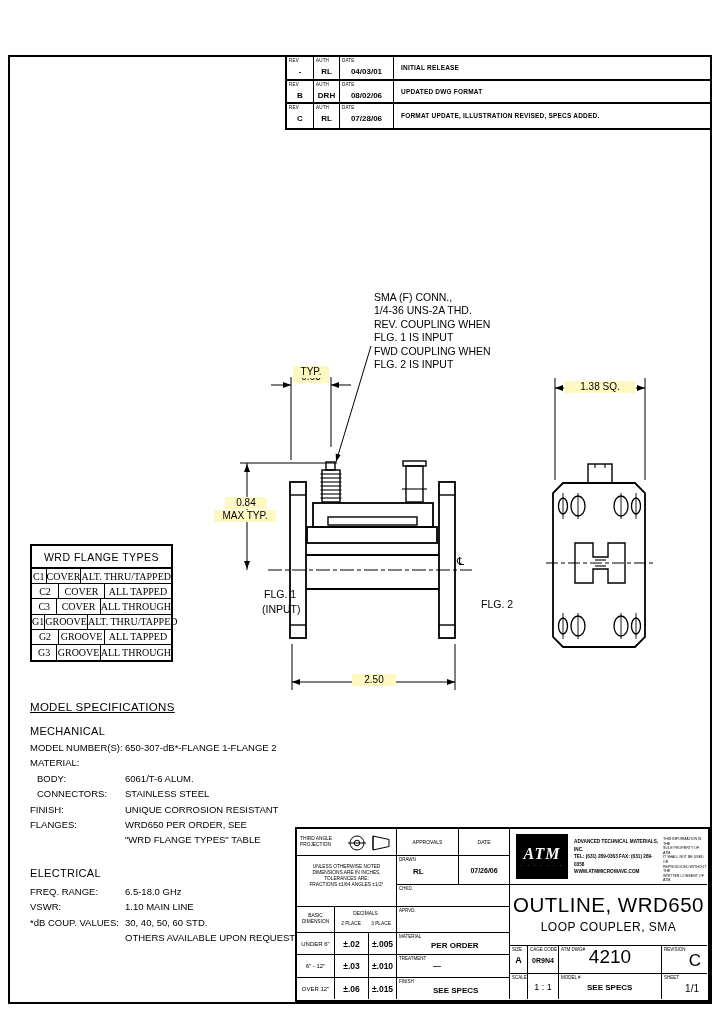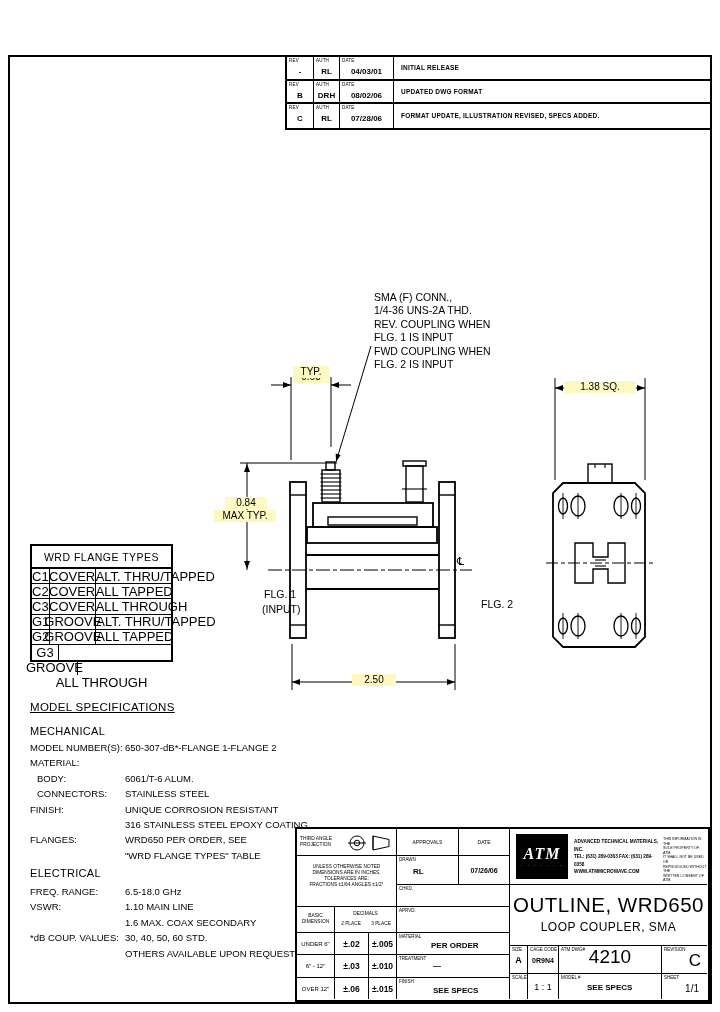--- a/index.html
+++ b/index.html
@@ -20,22 +20,22 @@
   .rc.desc { flex:1; border-right:none; display:flex; align-items:center; padding-left:7px; font-size:6.5px; font-weight:bold; letter-spacing:.2px; }
 
   
   .note { left:374px; top:291px; font-size:10.5px; line-height:13.4px; white-space:nowrap; }
   .dimtext { text-align:center; font-size:10px; line-height:12px; background:#fef9c3; white-space:nowrap; }
   .plain { font-size:10.5px; line-height:13px; white-space:nowrap;padding-left:20px; }
 
   
   .ftbl { left:30px; top:544px; width:143px; border:2px solid #000; background:#fff; }
   .ftitle { height:23px; border-bottom:2px solid #000; display:flex; align-items:center; justify-content:center; font-size:10.5px; letter-spacing:.5px; }
-  .frow { display:flex; height:15.2px; border-bottom:1.5px solid #000; font-size:13px; }
-  .frow:last-child { border-bottom:none;flex-direction:column; }
+  .frow { display:flex; height:15.2px; border-bottom:1.5px solid #000; font-size:10px;font-family:Liberation Serif, serif; }
+  .frow:last-child { border-bottom:none; }
   .fc { border-right:1.5px solid #000; display:flex; align-items:center; justify-content:center; white-space:nowrap; }
   .fc0{width:27px;} .fc1{width:46px;} .fc2{flex:1; border-right:none;}
 
   
   .spec-title { left:30px; top:701px; font-size:11.5px; text-decoration:underline; letter-spacing:.3px; }
   .spec-h { font-size:11px; letter-spacing:.3px; }
   .spec-rows { left:30px; width:280px; }
   .spec-row { display:flex; height:15.4px; font-size:9.5px; white-space:nowrap; }
   .spec-label { width:95px; flex:0 0 auto; }
   .ind { padding-left:7px; }
@@ -279,45 +279,37 @@
     </div>
   <div class="spec-row">
       <div class="spec-label ind">CONNECTORS:</div>
       <div class="spec-value">STAINLESS STEEL</div>
     </div>
   <div class="spec-row">
       <div class="spec-label">FINISH:</div>
       <div class="spec-value">UNIQUE CORROSION RESISTANT</div>
     </div>
   <div class="spec-row">
-      <div class="spec-label"></div>
-      <div class="spec-value">316 STAINLESS STEEL EPOXY COATING</div>
-    </div>
-  <div class="spec-row">
       <div class="spec-label">FLANGES:</div>
       <div class="spec-value">WRD650 PER ORDER, SEE</div>
     </div>
   <div class="spec-row">
       <div class="spec-label"></div>
       <div class="spec-value">"WRD FLANGE TYPES" TABLE</div>
     </div>
 </div>
 <div class="abs spec-h" style="left:30px;top:867px;">ELECTRICAL</div>
 <div class="abs spec-rows" style="top:886px;">
   <div class="spec-row">
       <div class="spec-label">FREQ. RANGE:</div>
       <div class="spec-value">6.5-18.0 GHz</div>
     </div>
   <div class="spec-row">
       <div class="spec-label">VSWR:</div>
       <div class="spec-value">1.10 MAIN LINE</div>
-    </div>
-  <div class="spec-row">
-      <div class="spec-label"></div>
-      <div class="spec-value">1.6 MAX. COAX SECONDARY</div>
     </div>
   <div class="spec-row">
       <div class="spec-label">*dB COUP. VALUES:</div>
       <div class="spec-value">30, 40, 50, 60 STD.</div>
     </div>
   <div class="spec-row">
       <div class="spec-label"></div>
       <div class="spec-value">OTHERS AVAILABLE UPON REQUEST</div>
     </div>
 </div>

